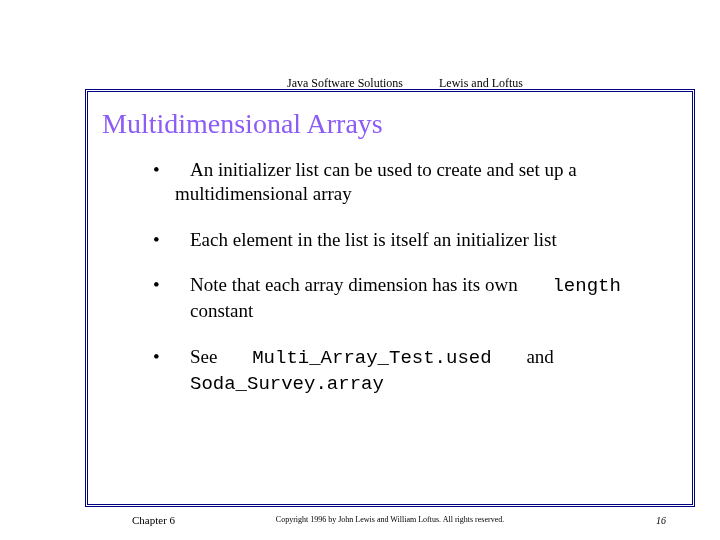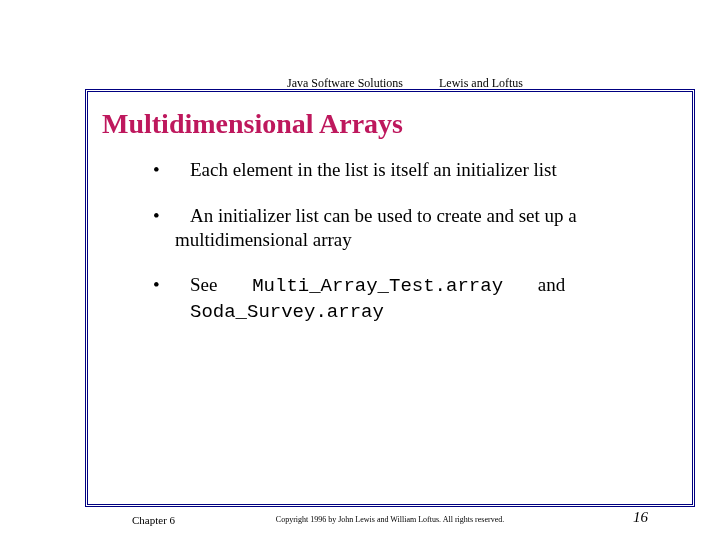--- a/index.html
+++ b/index.html
@@ -23,22 +23,22 @@
   .outer-frame {
     position: absolute;
     top: 44px;
     left: 40px;
     right: 40px;
     bottom: 48px;
     border: 3px double #000080;
   }
   .title {
     font-size: 28px;
-    font-weight: bold;
-    color: #be185d;
+    font-weight: normal;
+    color: #8b5cf6;
     margin: 16px 0 18px 14px;
   }
   .bullets {
     list-style: none;
     margin-left: 50px;
     margin-right: 30px;
   }
   .bullets li {
     position: relative;
     font-size: 19px;
@@ -74,45 +74,48 @@
   .footer-center {
     position: absolute;
     left: 0;
     right: 0;
     bottom: 2px;
     text-align: center;
     font-size: 8px;
   }
   .footer-right {
     position: absolute;
-    right: 72px;
+    right: 54px;
     bottom: 0;
-    font-size: 15px;
+    font-size: 10px;
     font-style: italic;
   }
 </style>
 </head>
 <body>
 
 <div class="header">
   <span class="header-left">Java Software Solutions</span>
   <span class="header-right">Lewis and Loftus</span>
 </div>
 
 <div class="outer-frame">
   <h1 class="title">Multidimensional Arrays</h1>
   <ul class="bullets">
     <li>
+      <span>An initializer list can be used to create and set up a multidimensional array</span>
+    </li>
+    <li>
       <span>Each element in the list is itself an initializer list</span>
     </li>
     <li>
-      <span>An initializer list can be used to create and set up a multidimensional array</span>
+      <span>Note that each array dimension has its own </span><span class="code">length</span><span> constant</span>
     </li>
     <li>
-      <span>See </span><span class="code">Multi_Array_Test.array</span><span> and </span><span class="code">Soda_Survey.array</span>
+      <span>See </span><span class="code">Multi_Array_Test.used</span><span> and </span><span class="code">Soda_Survey.array</span>
     </li>
   </ul>
 </div>
 
 <div class="footer">
   <div class="footer-left">Chapter 6</div>
   <div class="footer-center">Copyright 1996 by John Lewis and William Loftus. All rights reserved.</div>
   <div class="footer-right">16</div>
 </div>
 

